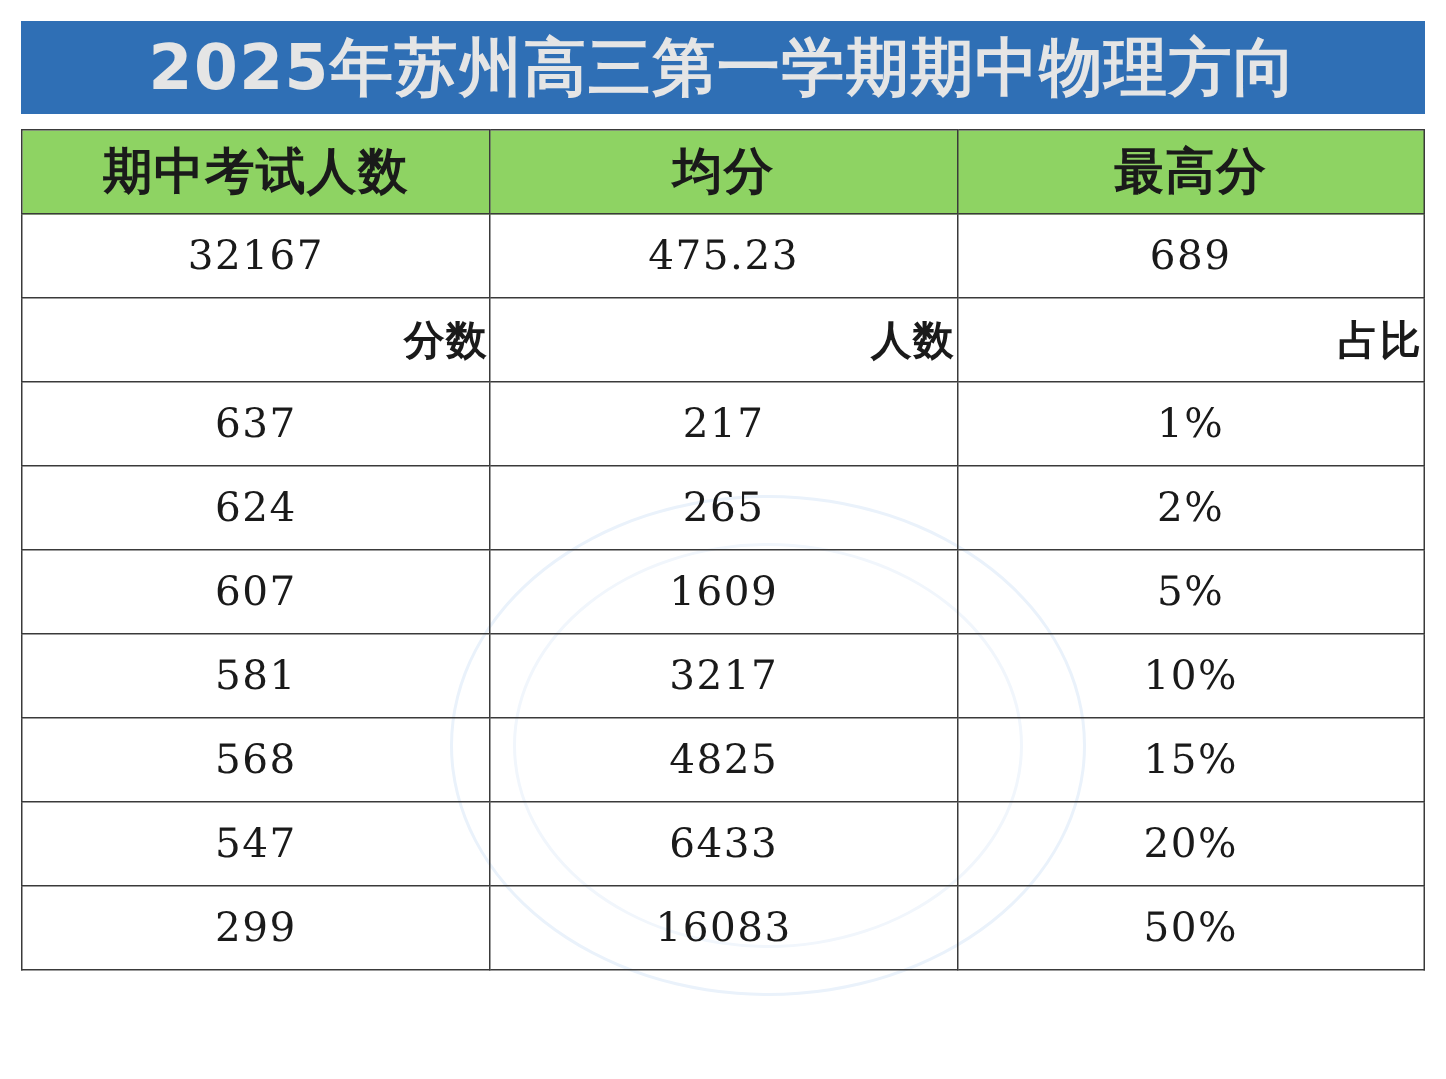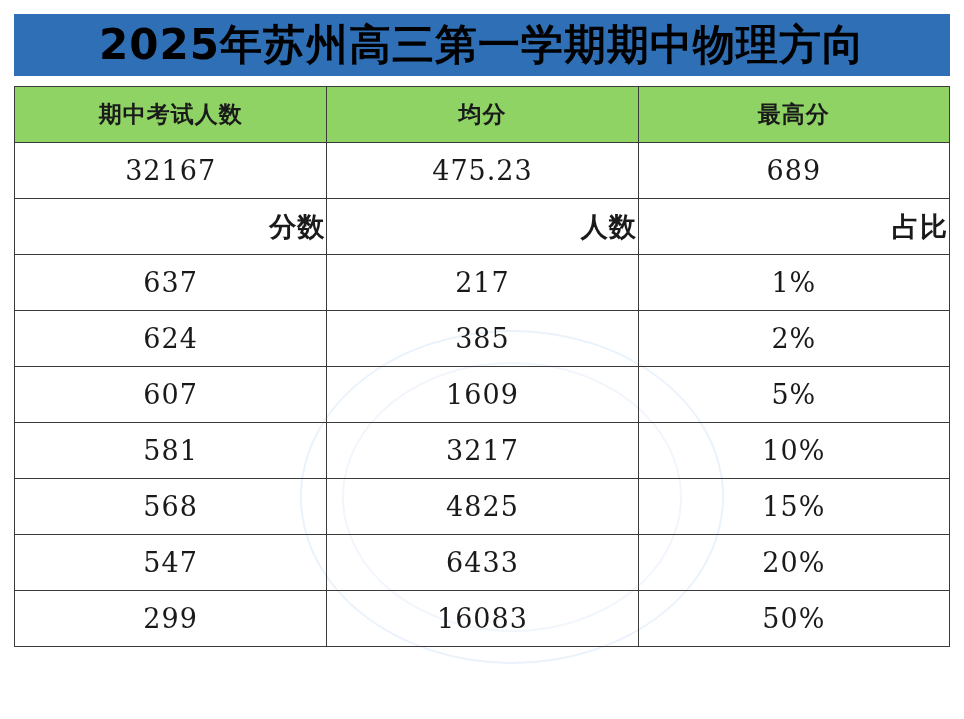--- a/index.html
+++ b/index.html
@@ -49,21 +49,21 @@
     display: flex;
     align-items: center;
     justify-content: center;
     margin-bottom: 10px;
   }
   .title-text {
     font-family: "DejaVu Sans", sans-serif;
     font-weight: bold;
     font-size: 42px;
     line-height: 1;
-    color: #000000;
+    color: #e5e5e5;
     letter-spacing: 1px;
     white-space: nowrap;
   }
   table.data-table {
     position: relative;
     width: 100%;
     border-collapse: collapse;
     table-layout: fixed;
   }
   table.data-table td {
@@ -72,21 +72,21 @@
     vertical-align: middle;
     height: 53px;
     font-size: 27px;
     color: #1a1a1a;
     background: transparent;
     letter-spacing: 1px;
   }
   tr.header-row td {
     background: #8ed363;
     font-weight: bold;
-    font-size: 23px;
+    font-size: 33px;
   }
   tr.subheader-row td {
     font-weight: bold;
     text-align: right;
   }
   td.cn {
     font-family: "DejaVu Sans", sans-serif;
     font-size: 25px;
   }
   td.num {
@@ -128,21 +128,21 @@
         <td class="cn">占比</td>
       </tr>
 
       <tr>
         <td class="num">637</td>
         <td class="num">217</td>
         <td class="num">1%</td>
       </tr>
       <tr>
         <td class="num">624</td>
-        <td class="num">385</td>
+        <td class="num">265</td>
         <td class="num">2%</td>
       </tr>
       <tr>
         <td class="num">607</td>
         <td class="num">1609</td>
         <td class="num">5%</td>
       </tr>
       <tr>
         <td class="num">581</td>
         <td class="num">3217</td>

